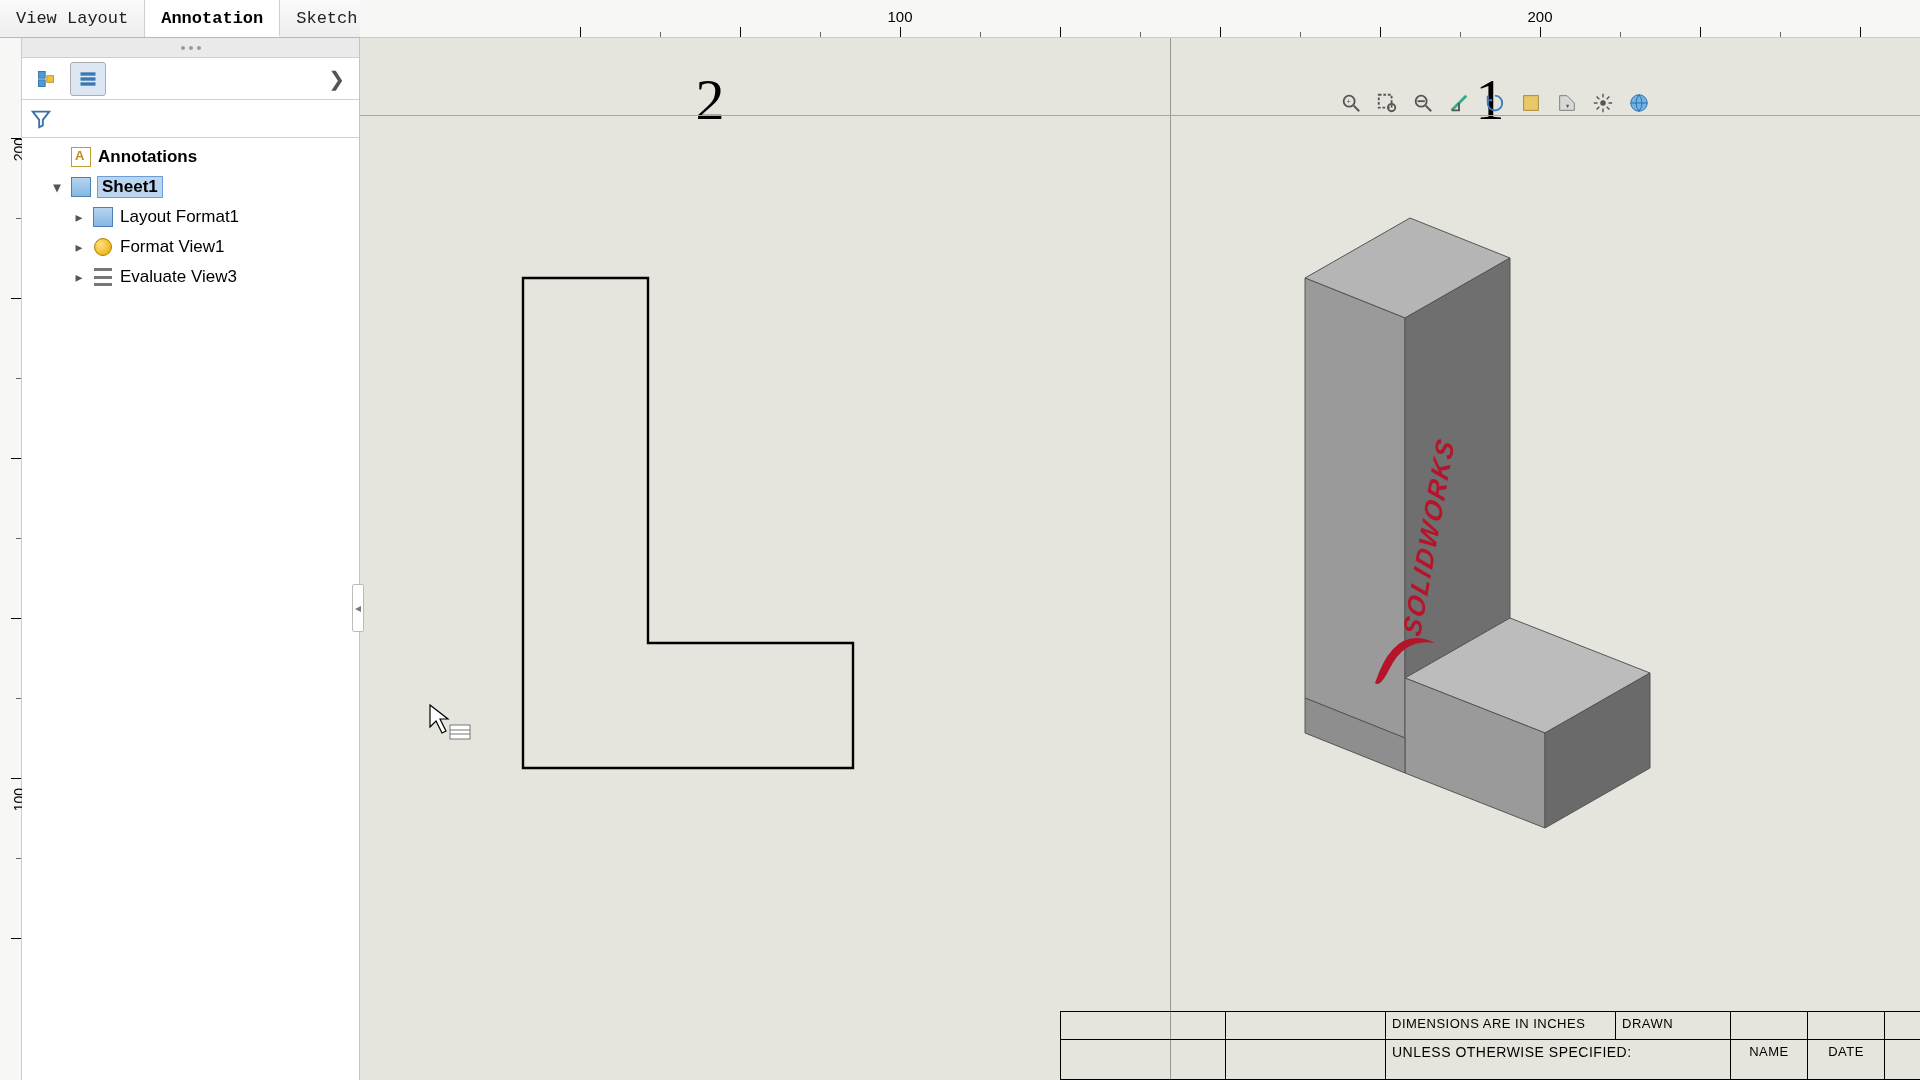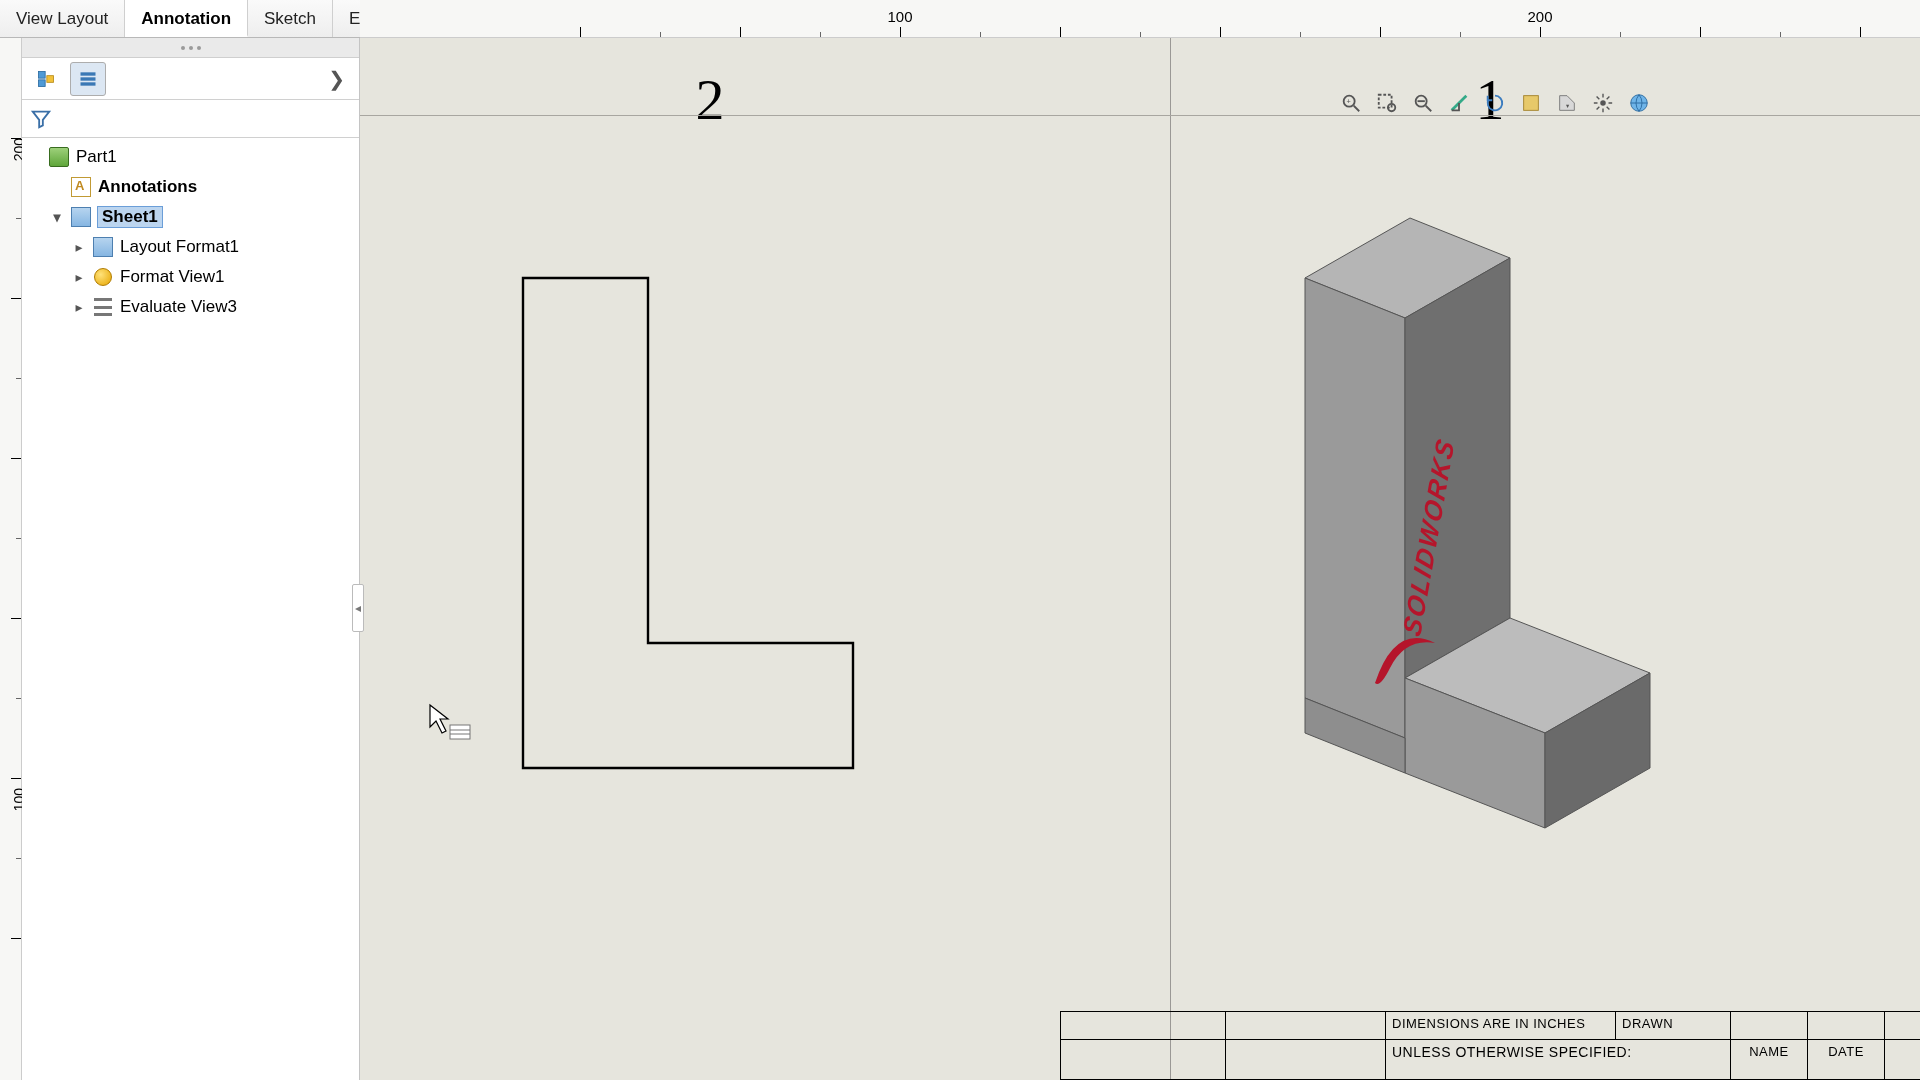--- a/index.html
+++ b/index.html
@@ -7,21 +7,21 @@
 
 
 .tabstrip {
   position: absolute; left: 0; top: 0; height: 38px; width: 1920px;
   background: linear-gradient(#fafafa,#eeeeee);
   border-bottom: 1px solid #b8b8b8;
   display: flex; align-items: stretch;
 }
 .tab {
   padding: 0 16px; font-size: 17px; line-height: 38px; color: #222;
-  border-right: 1px solid #cfcfcf; cursor: pointer; user-select: none;
+  border-right: 1px solid #cfcfcf; cursor: pointer; user-select: none; font-family: Liberation Mono, monospace;
 }
 .tab.active {
   background: #fff; font-weight: 600; color: #000;
   border-bottom: 2px solid #fff; position: relative; top: 0;
 }
 
 
 .ruler-top {
   position: absolute; left: 360px; right: 0; top: 0; height: 38px;
   background: #f7f7f5; border-bottom: 1px solid #ccc;
@@ -227,27 +227,20 @@
     <div class="spacer"></div>
     <div class="chev-right">❯</div>
   </div>
   <div class="panel-row3">
     <svg width="22" height="22" viewBox="0 0 24 24" style="cursor:pointer">
       <path d="M3 4h18l-7 9v6l-4 2v-8z" fill="none" stroke="#3a6fa7" stroke-width="2"></path>
     </svg>
   </div>
 
   <div class="tree">
-    <div class="tree-item">
-      <span class="expander"></span>
-      <span class="ico">
-          <span class="ico-part"></span>
-        </span>
-      <span class="label">Part1</span>
-    </div>
     <div class="tree-item indent1">
       <span class="expander"></span>
       <span class="ico">
           <span class="ico-ann"></span>
         </span>
       <span class="label">Annotations</span>
     </div>
     <div class="tree-item indent1 selected">
       <span class="expander">▾</span>
       <span class="ico">

